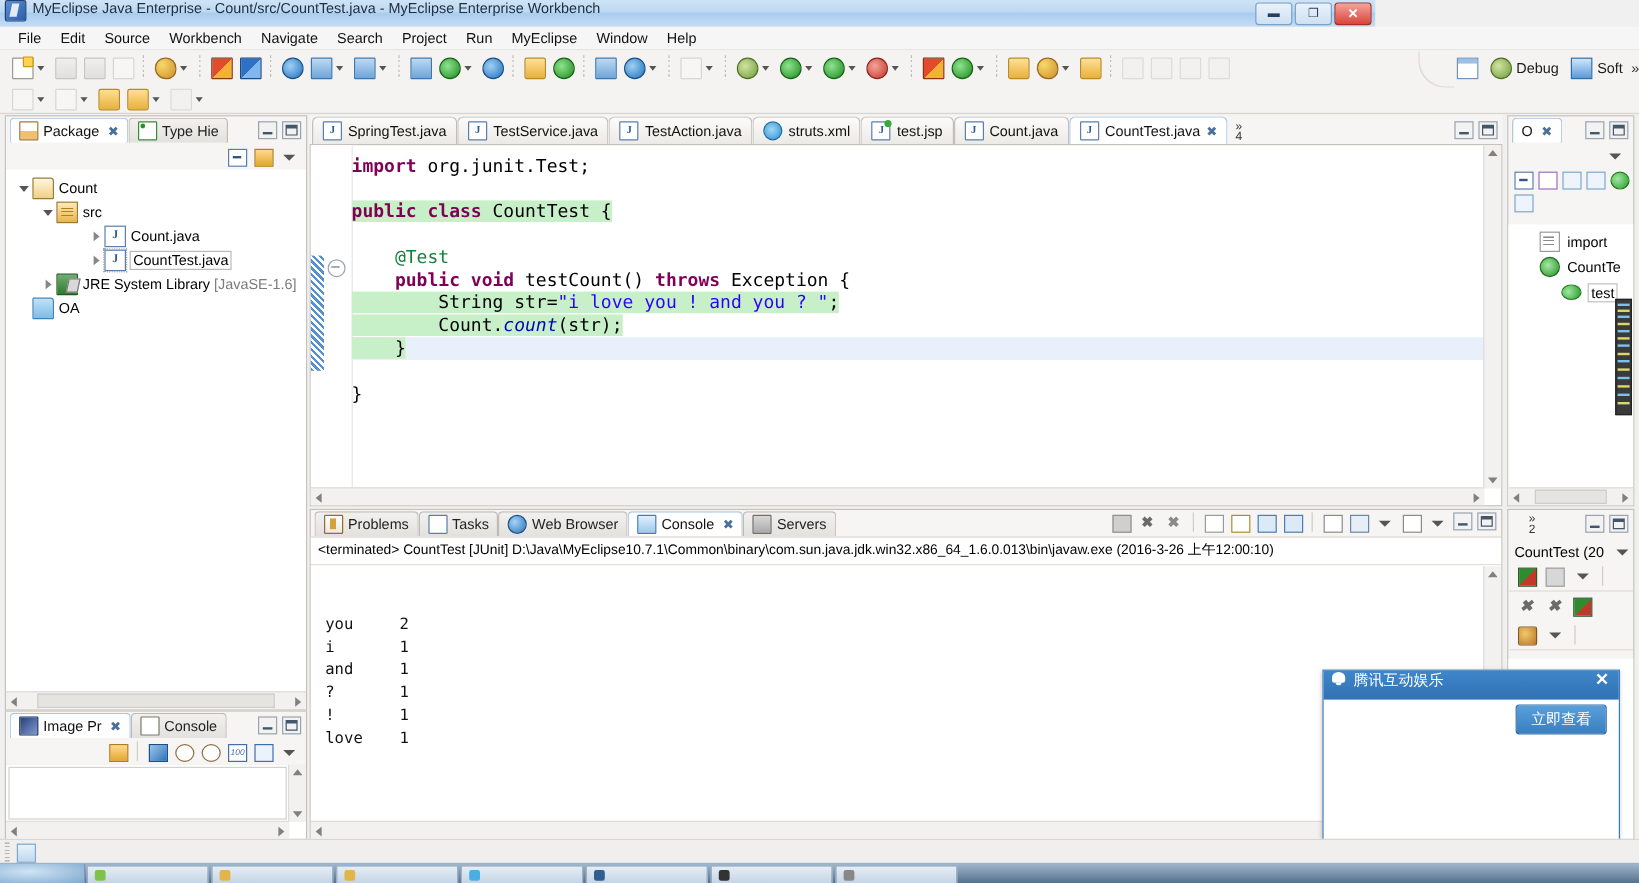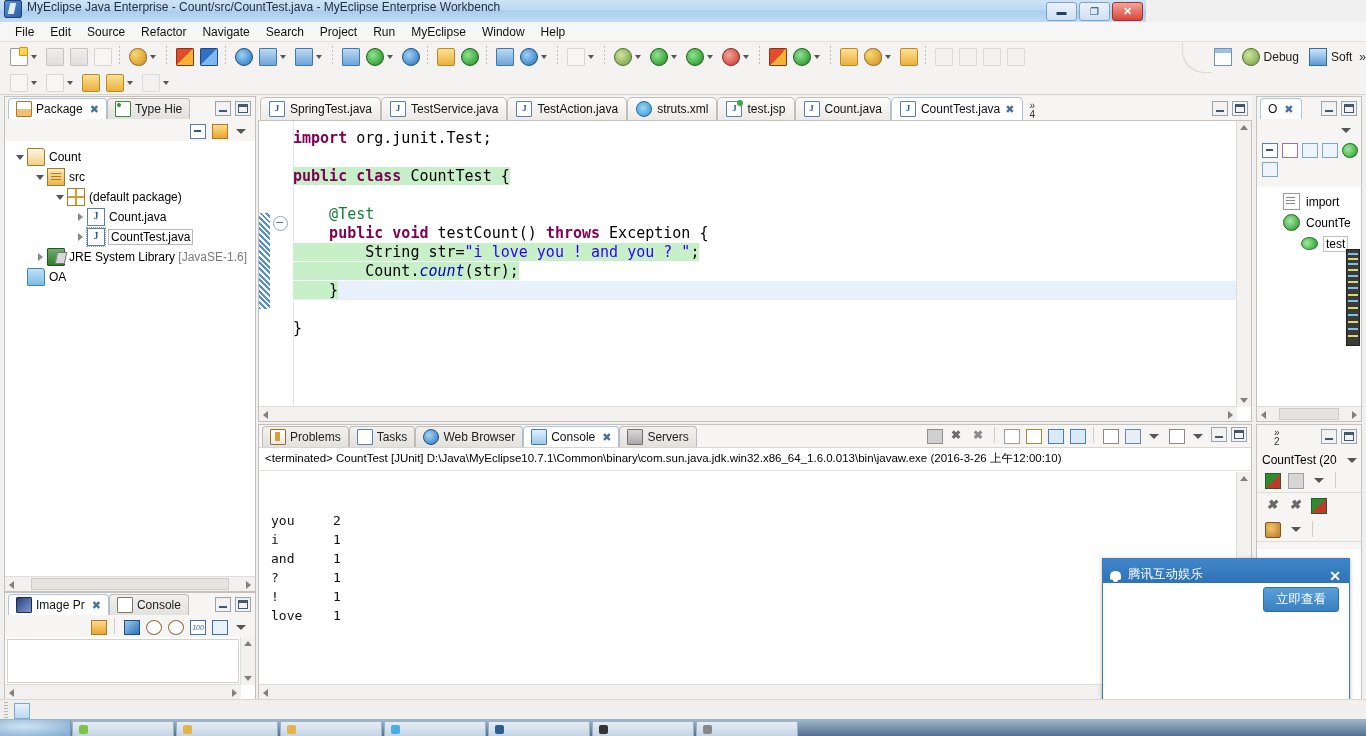--- a/index.html
+++ b/index.html
@@ -238,21 +238,21 @@
   .g2.hist{background:radial-gradient(circle at 5px 5px,#f2c96a,#b9762a);border-radius:2px;border:1px solid #8a5518;}
   .g2.menu2:after{content:"";position:absolute;left:3px;top:5px;border-left:5px solid transparent;border-right:5px solid transparent;border-top:5px solid #555;}
   .vsep{width:1px;height:16px;background:#cfcbc5;margin:0 3px;}
 
   
   .popup{
     position:absolute;background:#fff;border:1px solid #3b7bbf;box-shadow:0 1px 4px rgba(0,0,0,.28);
   }
   .popup .phead{
     height:24px;background:linear-gradient(to bottom,#3f86c8,#2f72b5);
-    display:flex;align-items:flex-end;color:#fff;font-size:12.5px;padding:0 6px;
+    display:flex;align-items:flex-start;color:#fff;font-size:12.5px;padding:0 6px;
   }
   .popup .pbell{width:13px;height:13px;margin-right:6px;position:relative;}
   .popup .pbell:after{
     content:"";position:absolute;left:1px;top:1px;width:11px;height:9px;background:#fff;
     border-radius:50% 50% 20% 20%;
   }
   .popup .pbell:before{content:"";position:absolute;left:4px;top:10px;width:5px;height:2px;background:#fff;border-radius:0 0 2px 2px;}
   .popup .pclose{margin-left:auto;font-size:14px;font-weight:bold;color:#fff;line-height:1;padding:0 2px;}
   .popup .pbody{padding:8px 12px 6px 12px;}
   .popup .ptitle{font-size:15px;color:#111;text-align:center;margin:2px 0 10px 0;letter-spacing:.5px;}
@@ -295,21 +295,21 @@
       <div class="win-btn close">
           <span>✕</span>
         </div>
     </div>
   </div>
 
   <div class="menubar">
     <div class="mi">File</div>
     <div class="mi">Edit</div>
     <div class="mi">Source</div>
-    <div class="mi">Refactor</div>
+    <div class="mi">Workbench</div>
     <div class="mi">Navigate</div>
     <div class="mi">Search</div>
     <div class="mi">Project</div>
     <div class="mi">Run</div>
     <div class="mi">MyEclipse</div>
     <div class="mi">Window</div>
     <div class="mi">Help</div>
   </div>
 
   <div class="toolbar">
@@ -502,25 +502,20 @@
       <div class="tree" id="pkg-tree">
           <div class="trow" style="padding-left: 8px;">
             <span class="tw down"></span>
             <span class="tico ti-proj"></span>
             <span class="tlabel">Count</span>
           </div>
           <div class="trow" style="padding-left: 28px;">
             <span class="tw down"></span>
             <span class="tico ti-src"></span>
             <span class="tlabel">src</span>
-          </div>
-          <div class="trow" style="padding-left: 48px;">
-            <span class="tw down"></span>
-            <span class="tico ti-pkg"></span>
-            <span class="tlabel">(default package)</span>
           </div>
           <div class="trow" style="padding-left: 68px;">
             <span class="tw right"></span>
             <span class="tico ti-java">J</span>
             <span class="tlabel">Count.java</span>
           </div>
           <div class="trow sel" style="padding-left: 68px;">
             <span class="tw right"></span>
             <span class="tico ti-java">J</span>
             <span class="tlabel">CountTest.java</span>

